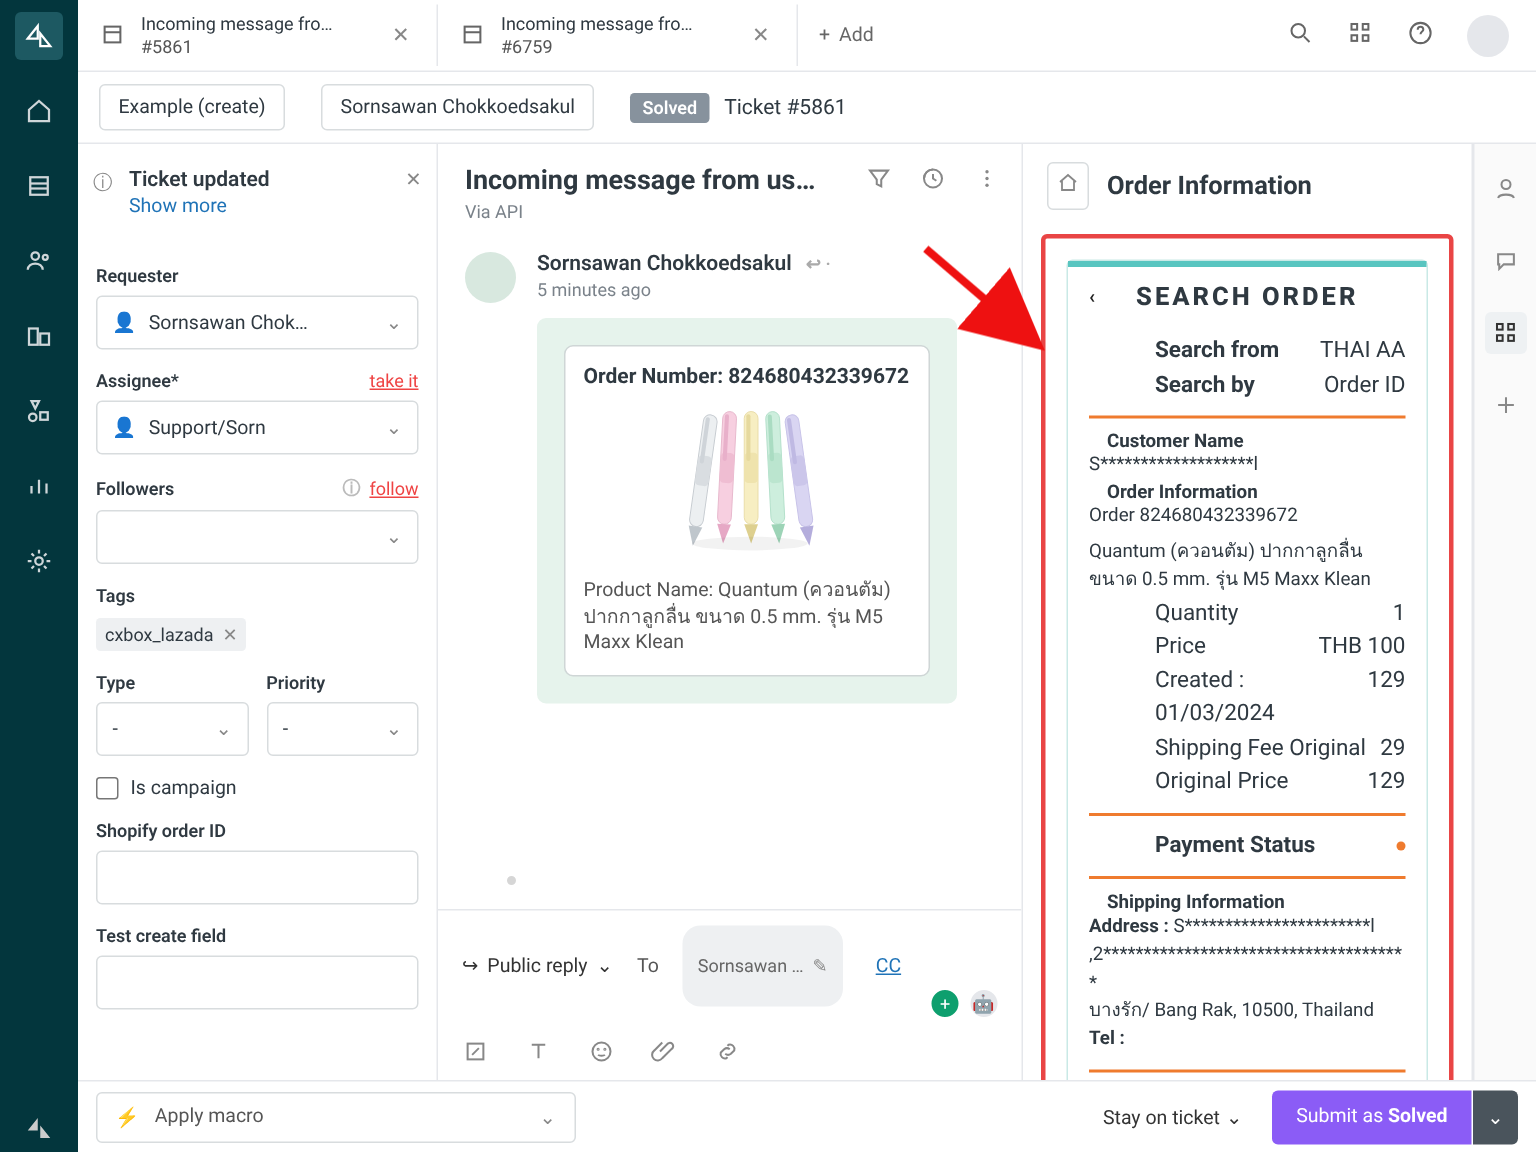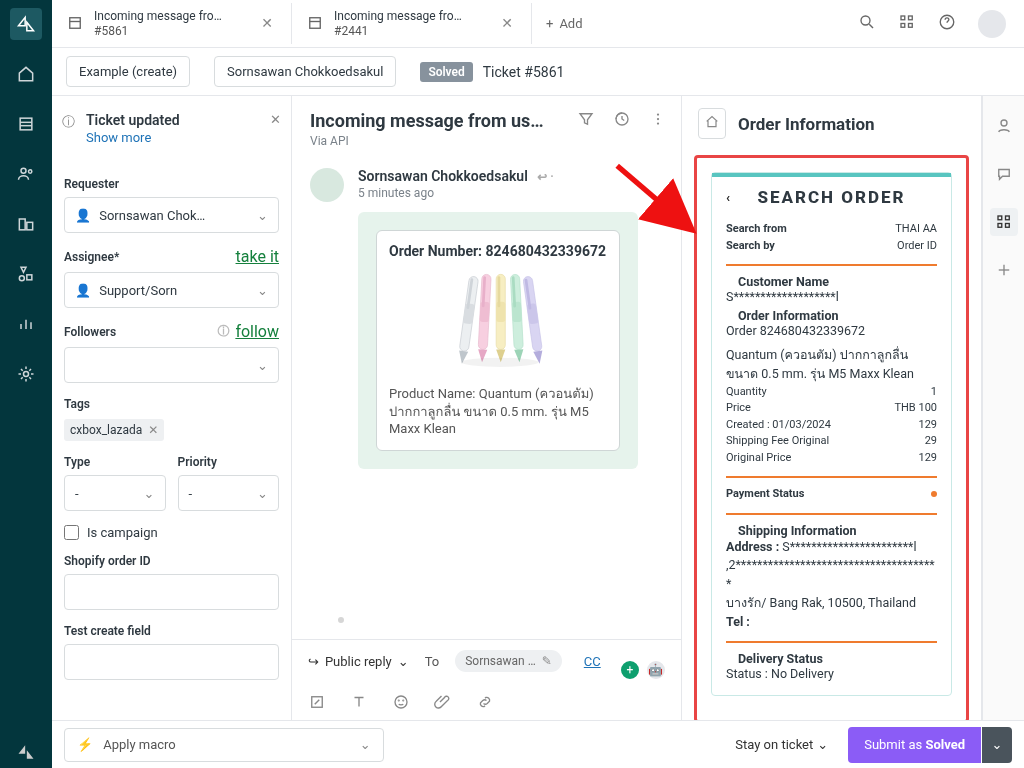--- a/index.html
+++ b/index.html
@@ -37,21 +37,21 @@
   
   .props { border-right:1px solid #e5e7eb; overflow:hidden; padding: 0; display:flex; flex-direction:column; }
   .notice { margin: 12px 10px 4px 10px; padding: 4px 6px 8px 24px; position:relative; }
   .notice .nicon { position:absolute; left:0; top:5px; color:#888; }
   .notice strong { font-weight:600; font-size:14px; }
   .notice a { color:#1f73b7; text-decoration:none; display:block; margin-top:2px; font-size:13px;}
   .notice .nclose { position:absolute; right:0; top:4px; color:#888; }
   .props-body { padding: 6px 12px 12px 12px; overflow:auto; flex:1;}
   .field { margin-top: 14px; }
   .flabel { font-size:12px; color:#2f3941; font-weight:600; display:flex; align-items:center; justify-content:space-between;}
-  .flabel .link { color:#15803d; font-weight:400; font-size:16px;text-align:center;}
+  .flabel .link { color:#ef4444; font-weight:400; font-size:12px;text-align:center;}
   .fselect { margin-top:6px; height:36px; border:1px solid #d8dcde; border-radius:4px; display:flex; align-items:center; padding:0 10px; gap:8px; color:#2f3941; font-size:13px; position:relative; }
   .fselect .chev { margin-left:auto; color:#888; position:absolute; right:10px;}
   .fselect.empty { color:#999; }
   .fselect .personicon { color:#999; }
   .tagchip { display:inline-flex; align-items:center; background:#eef0f2; border-radius:3px; padding:4px 6px; gap:6px; font-size:12px; margin-top:8px;}
   .tagchip .x { color:#888;}
   .field-row { display:flex; gap:12px; }
   .field-row .field { flex:1; }
   .check { display:flex; align-items:center; gap:8px; margin-top:14px; font-size:13px;}
   .check input { width:15px; height:15px; }
@@ -74,42 +74,42 @@
   .msg .time { font-size:12px; color:#7a828a; margin-top:2px;}
   .card-outer { background:#e6f3ec; border-radius:6px; padding:18px; margin-top:12px; max-width:280px;}
   .card-inner { background:#fff; border:1px solid #cfd6d6; border-radius:6px; padding:12px; }
   .card-inner .onum { font-weight:700; font-size:14px; word-break:break-all; }
   .card-inner .pimg { width:100%; height:110px; margin:8px auto 0 auto; border-radius:4px; display:flex; align-items:center; justify-content:center; }
   .card-inner .pname { font-size:13px; color:#555; margin-top:8px; line-height:1.35;}
 
   .reply-top { border-top:1px solid #e5e7eb; padding:10px 16px; display:flex; align-items:center; gap:16px; font-size:13px;}
   .reply-top .pubr { color:#333; display:flex; align-items:center; gap:6px;}
   .reply-top .to { color:#555;}
-  .recipchip { background:#eef0f2; border-radius:12px; padding:4px 10px; display:inline-flex; align-items:center; gap:6px; font-size:12px; color:#666;}
+  .recipchip { background:#eef0f2; border-radius:12px; padding:20px 10px; display:inline-flex; align-items:center; gap:6px; font-size:12px; color:#666;}
   .recipchip .pen { color:#888;}
   .cc { color:#1f73b7; text-decoration:underline; margin-left:6px;}
   .reply-icons { position:relative; padding:10px 16px 6px 16px; border-top:1px solid transparent; display:flex; align-items:center; gap:24px; color:#888;}
   .reply-icons svg { width:18px; height:18px; }
   .reply-float { position:absolute; right:14px; top:-24px; display:flex; gap:4px;}
   .reply-float .chip { width:22px;height:22px;border-radius:50%; background:#0e9f6e; color:#fff; display:flex;align-items:center;justify-content:center; font-size:12px; border:2px solid #fff;}
   .reply-float .chip.bot2 { background:#e5e7eb; color:#555;}
 
   
   .rpanel { border-right:1px solid #e5e7eb; overflow:auto; position:relative; }
   .rpanel .rhead { display:flex; align-items:center; gap:12px; padding: 12px 16px 8px 16px;}
   .rpanel .rhead .home { color:#888; border:1px solid #d8dcde; border-radius:4px; padding:5px;}
   .rpanel h3 { font-size:17px; font-weight:700;}
   .app-card { margin: 8px 12px 12px 12px; border:3px solid #e94545; border-radius:4px; padding: 14px 14px 24px 14px; position:relative; }
   .app-card-inner { border:1px solid #c9e9e6; border-radius:4px; padding: 12px 14px 14px 14px;}
   .app-card .app-topbar { height:4px; background:#58c5c0; margin:-12px -14px 10px -14px;}
   .app-card .app-title { display:flex; align-items:center; justify-content:center; position:relative; margin:6px 0 14px 0;}
   .app-card .app-title .back { position:absolute; left:0; color:#222; font-weight:700;}
   .app-card .app-title h4 { font-size:17px; letter-spacing:2px; font-weight:800;}
   .app-sep-orange { height:2px; background:#ef7b2e; margin:10px 0 8px 0;}
-  .app-row { display:flex; justify-content:space-between; font-size:11px; line-height:1.5;}
+  .app-row { display:flex; justify-content:space-between; font-size:15px; line-height:1.5;margin-left:44px;}
   .app-row .k { font-weight:700;}
   .app-row.pending .v::after { content:""; display:inline-block; width:6px;height:6px;border-radius:50%; background:#ef7b2e; margin-left:6px; vertical-align:middle;}
   .app-block .k { font-weight:700; font-size:12.5px;margin-left:12px;}
   .app-block .v { font-size:12.5px;}
   .app-block { margin-top:4px;}
   .ship-line { font-size:12.5px; line-height:1.5;}
   .ship-line.addr { word-break:break-all;}
 
   
   .arrow { position:absolute; left:610px; top:155px; pointer-events:none; }
@@ -216,21 +216,21 @@
   </div>
   <div class="tab">
     <div class="tabicon">
         <svg viewBox="0 0 24 24" class="stroke">
           <rect x="5" y="5" width="14" height="14"></rect>
           <line x1="5" y1="10" x2="19" y2="10"></line>
         </svg>
       </div>
     <div>
       <div class="tabtitle">Incoming message fro…</div>
-      <div class="tabsub">#2441</div>
+      <div class="tabsub">#6759</div>
     </div>
     <div class="close">✕</div>
   </div>
   <div class="addtab">
     <span>+</span>
     <span>Add</span>
   </div>
   <div class="right">
     <span><svg viewBox="0 0 24 24" class="stroke">
           <circle cx="10" cy="10" r="6"></circle>

